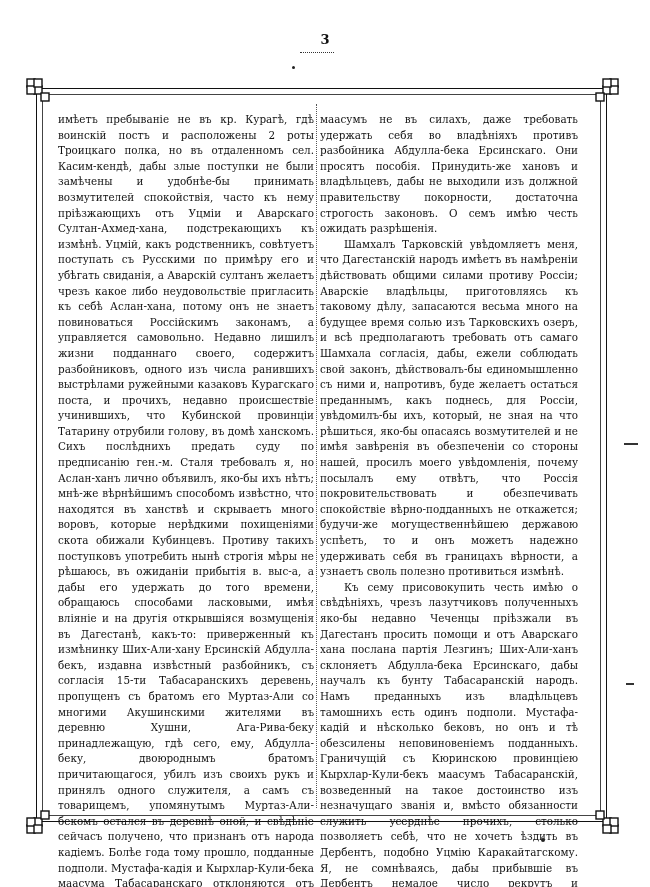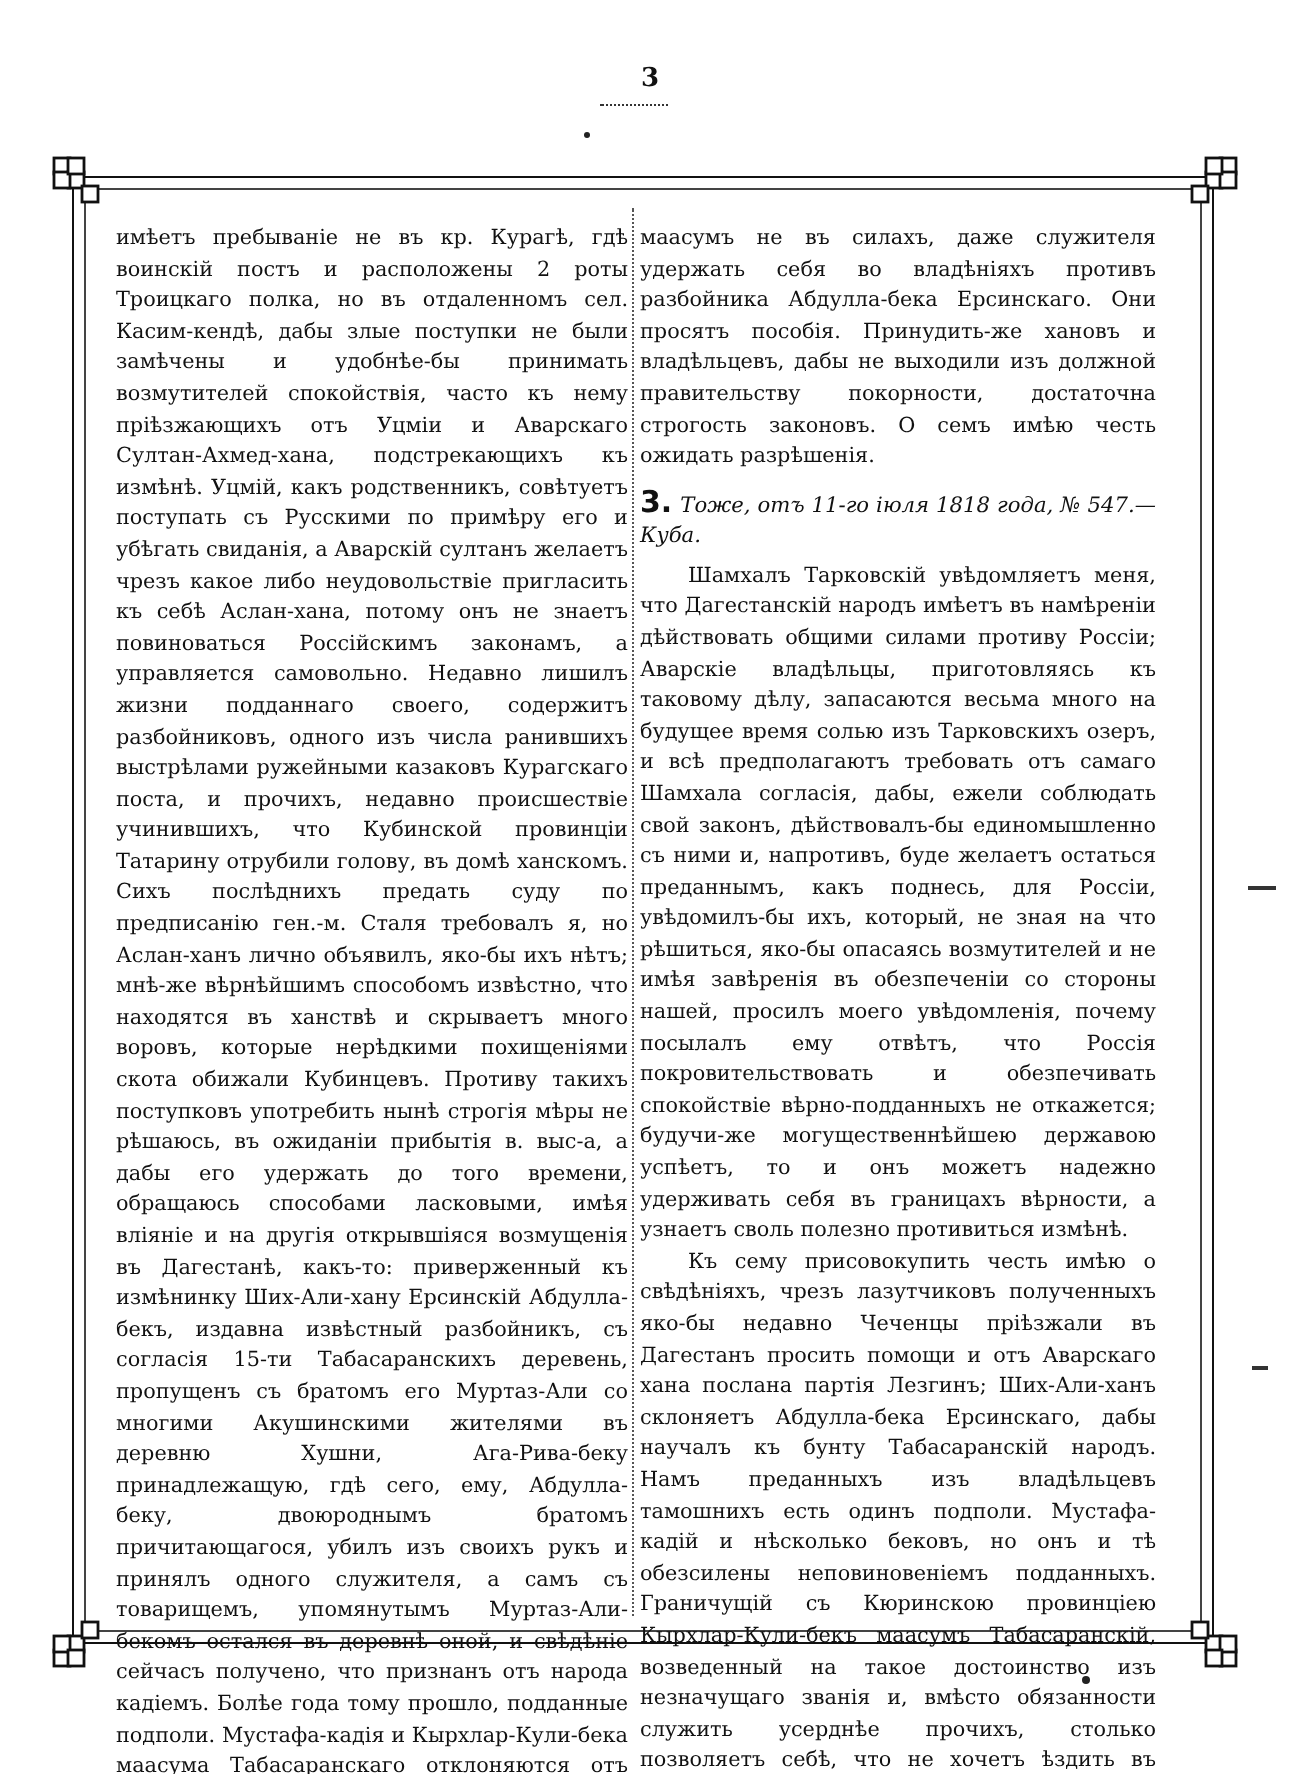--- a/index.html
+++ b/index.html
@@ -88,24 +88,21 @@
   </div>
 
   <div class="col-divider"></div>
 
   <div class="col col-left">
     <p class="para">имѣетъ пребываніе не въ кр. Курагѣ, гдѣ воинскій постъ и расположены 2 роты Троицкаго полка, но въ отдаленномъ сел. Касим-кендѣ, дабы злые поступки не были замѣчены и удобнѣе-бы принимать возмутителей спокойствія, часто къ нему пріѣзжающихъ отъ Уцміи и Аварскаго Султан-Ахмед-хана, подстрекающихъ къ измѣнѣ. Уцмій, какъ родственникъ, совѣтуетъ поступать съ Русскими по примѣру его и убѣгать свиданія, а Аварскій султанъ желаетъ чрезъ какое либо неудовольствіе пригласить къ себѣ Аслан-хана, потому онъ не знаетъ повиноваться Россійскимъ законамъ, а управляется самовольно. Недавно лишилъ жизни подданнаго своего, содержитъ разбойниковъ, одного изъ числа ранившихъ выстрѣлами ружейными казаковъ Курагскаго поста, и прочихъ, недавно происшествіе учинившихъ, что Кубинской провинціи Татарину отрубили голову, въ домѣ ханскомъ. Сихъ послѣднихъ предать суду по предписанію ген.-м. Сталя требовалъ я, но Аслан-ханъ лично объявилъ, яко-бы ихъ нѣтъ; мнѣ-же вѣрнѣйшимъ способомъ извѣстно, что находятся въ ханствѣ и скрываетъ много воровъ, которые нерѣдкими похищеніями скота обижали Кубинцевъ. Противу такихъ поступковъ употребить нынѣ строгія мѣры не рѣшаюсь, въ ожиданіи прибытія в. выс-а, а дабы его удержать до того времени, обращаюсь способами ласковыми, имѣя вліяніе и на другія открывшіяся возмущенія въ Дагестанѣ, какъ-то: приверженный къ измѣнинку Ших-Али-хану Ерсинскій Абдулла-бекъ, издавна извѣстный разбойникъ, съ согласія 15-ти Табасаранскихъ деревень, пропущенъ съ братомъ его Муртаз-Али со многими Акушинскими жителями въ деревню Хушни, Ага-Рива-беку принадлежащую, гдѣ сего, ему, Абдулла-беку, двоюроднымъ братомъ причитающагося, убилъ изъ своихъ рукъ и принялъ одного служителя, а самъ съ товарищемъ, упомянутымъ Муртаз-Али-бекомъ остался въ деревнѣ оной, и свѣдѣніе сейчасъ получено, что признанъ отъ народа кадіемъ. Болѣе года тому прошло, подданные подполи. Мустафа-кадія и Кырхлар-Кули-бека маасума Табасаранскаго отклоняются отъ должнаго послушанія и, возмутившись противу перваго, ограбили его домъ, убили родственника; еще нынѣ по дѣлу, требовавшаго исполненія со стороны обоихъ, дабы отыскать и возвратить уворованныхъ въ Кубинской провинціи Табасаранцами 90 лошадей, отзываются, что хотя дѣйствительно знаютъ виновныхъ, но не имѣютъ средствъ дѣйствовать противу подвластныхъ, вмѣсто уваженія питающихъ злобу.</p>
 
   </div>
 
   <div class="col col-right">
-    <p class="para">маасумъ не въ силахъ, даже служителя удержать себя во владѣніяхъ противъ разбойника Абдулла-бека Ерсинскаго. Они просятъ пособія. Принудить-же хановъ и владѣльцевъ, дабы не выходили изъ должной правительству покорности, достаточна строгость законовъ. О семъ имѣю честь ожидать разрѣшенія.</p>
-    <p class="heading">
-      <span class="num">3.</span><span>Тоже, отъ 11-го іюля 1818 года, № 547.—Куба.</span>
-    </p>
+    <p class="para">маасумъ не въ силахъ, даже требовать удержать себя во владѣніяхъ противъ разбойника Абдулла-бека Ерсинскаго. Они просятъ пособія. Принудить-же хановъ и владѣльцевъ, дабы не выходили изъ должной правительству покорности, достаточна строгость законовъ. О семъ имѣю честь ожидать разрѣшенія.</p>
     <p class="para indent">Шамхалъ Тарковскій увѣдомляетъ меня, что Дагестанскій народъ имѣетъ въ намѣреніи дѣйствовать общими силами противу Россіи; Аварскіе владѣльцы, приготовляясь къ таковому дѣлу, запасаются весьма много на будущее время солью изъ Тарковскихъ озеръ, и всѣ предполагаютъ требовать отъ самаго Шамхала согласія, дабы, ежели соблюдать свой законъ, дѣйствовалъ-бы единомышленно съ ними и, напротивъ, буде желаетъ остаться преданнымъ, какъ поднесь, для Россіи, увѣдомилъ-бы ихъ, который, не зная на что рѣшиться, яко-бы опасаясь возмутителей и не имѣя завѣренія въ обезпеченіи со стороны нашей, просилъ моего увѣдомленія, почему посылалъ ему отвѣтъ, что Россія покровительствовать и обезпечивать спокойствіе вѣрно-подданныхъ не откажется; будучи-же могущественнѣйшею державою успѣетъ, то и онъ можетъ надежно удерживать себя въ границахъ вѣрности, а узнаетъ своль полезно противиться измѣнѣ.</p>
     <p class="para indent">Къ сему присовокупить честь имѣю о свѣдѣніяхъ, чрезъ лазутчиковъ полученныхъ яко-бы недавно Чеченцы пріѣзжали въ Дагестанъ просить помощи и отъ Аварскаго хана послана партія Лезгинъ; Ших-Али-ханъ склоняетъ Абдулла-бека Ерсинскаго, дабы научалъ къ бунту Табасаранскій народъ. Намъ преданныхъ изъ владѣльцевъ тамошнихъ есть одинъ подполи. Мустафа-кадій и нѣсколько бековъ, но онъ и тѣ обезсилены неповиновеніемъ подданныхъ. Граничущій съ Кюринскою провинціею Кырхлар-Кули-бекъ маасумъ Табасаранскій, возведенный на такое достоинство изъ незначущаго званія и, вмѣсто обязанности служить усерднѣе прочихъ, столько позволяетъ себѣ, что не хочетъ ѣздить въ Дербентъ, подобно Уцмію Каракайтагскому. Я, не сомнѣваясь, дабы прибывшіе въ Дербентъ немалое число рекрутъ и старослужащихъ не сдѣлали-бы перемѣны въ измѣникахъ, признаю необходимымъ наказать ихъ примѣрно для будущаго спокойствія.</p>
 
   </div>
 
   <div class="margin-mark" style="left:624px; top:443px; width:14px;"></div>
   <div class="margin-mark" style="left:626px; top:683px; width:8px;"></div>
   <div class="dot-mark" style="left:541px; top:838px; width:4px; height:4px;"></div>
 </div>
 

